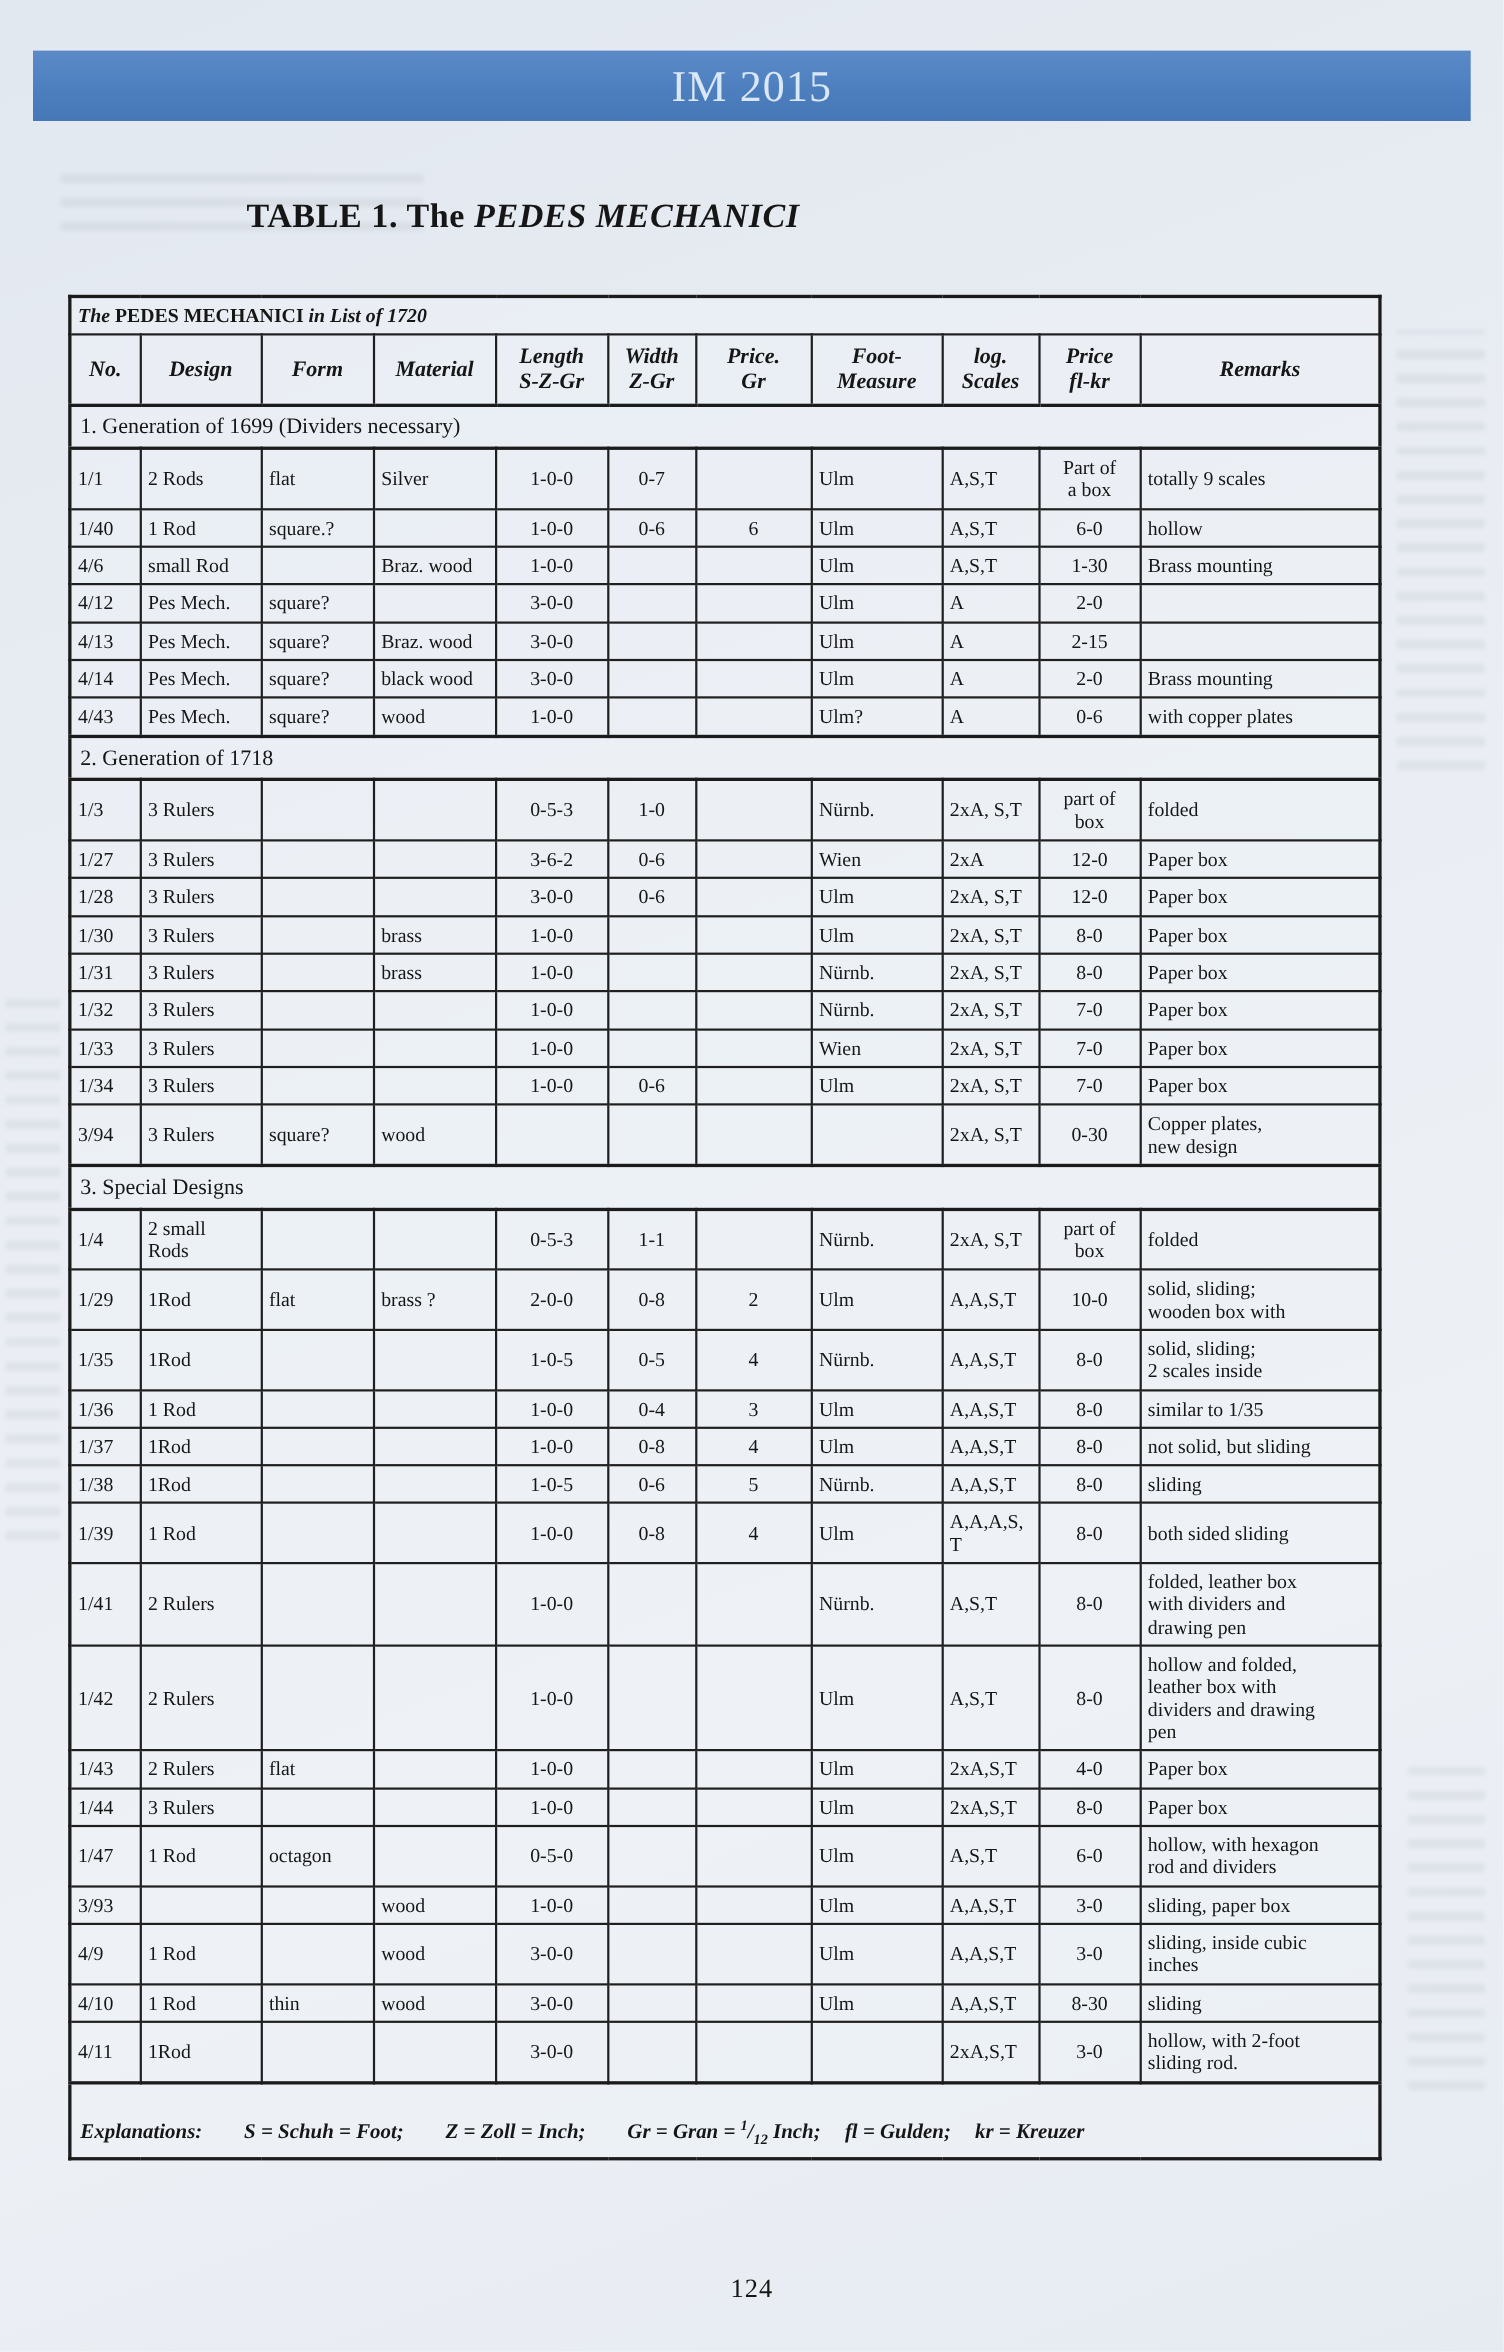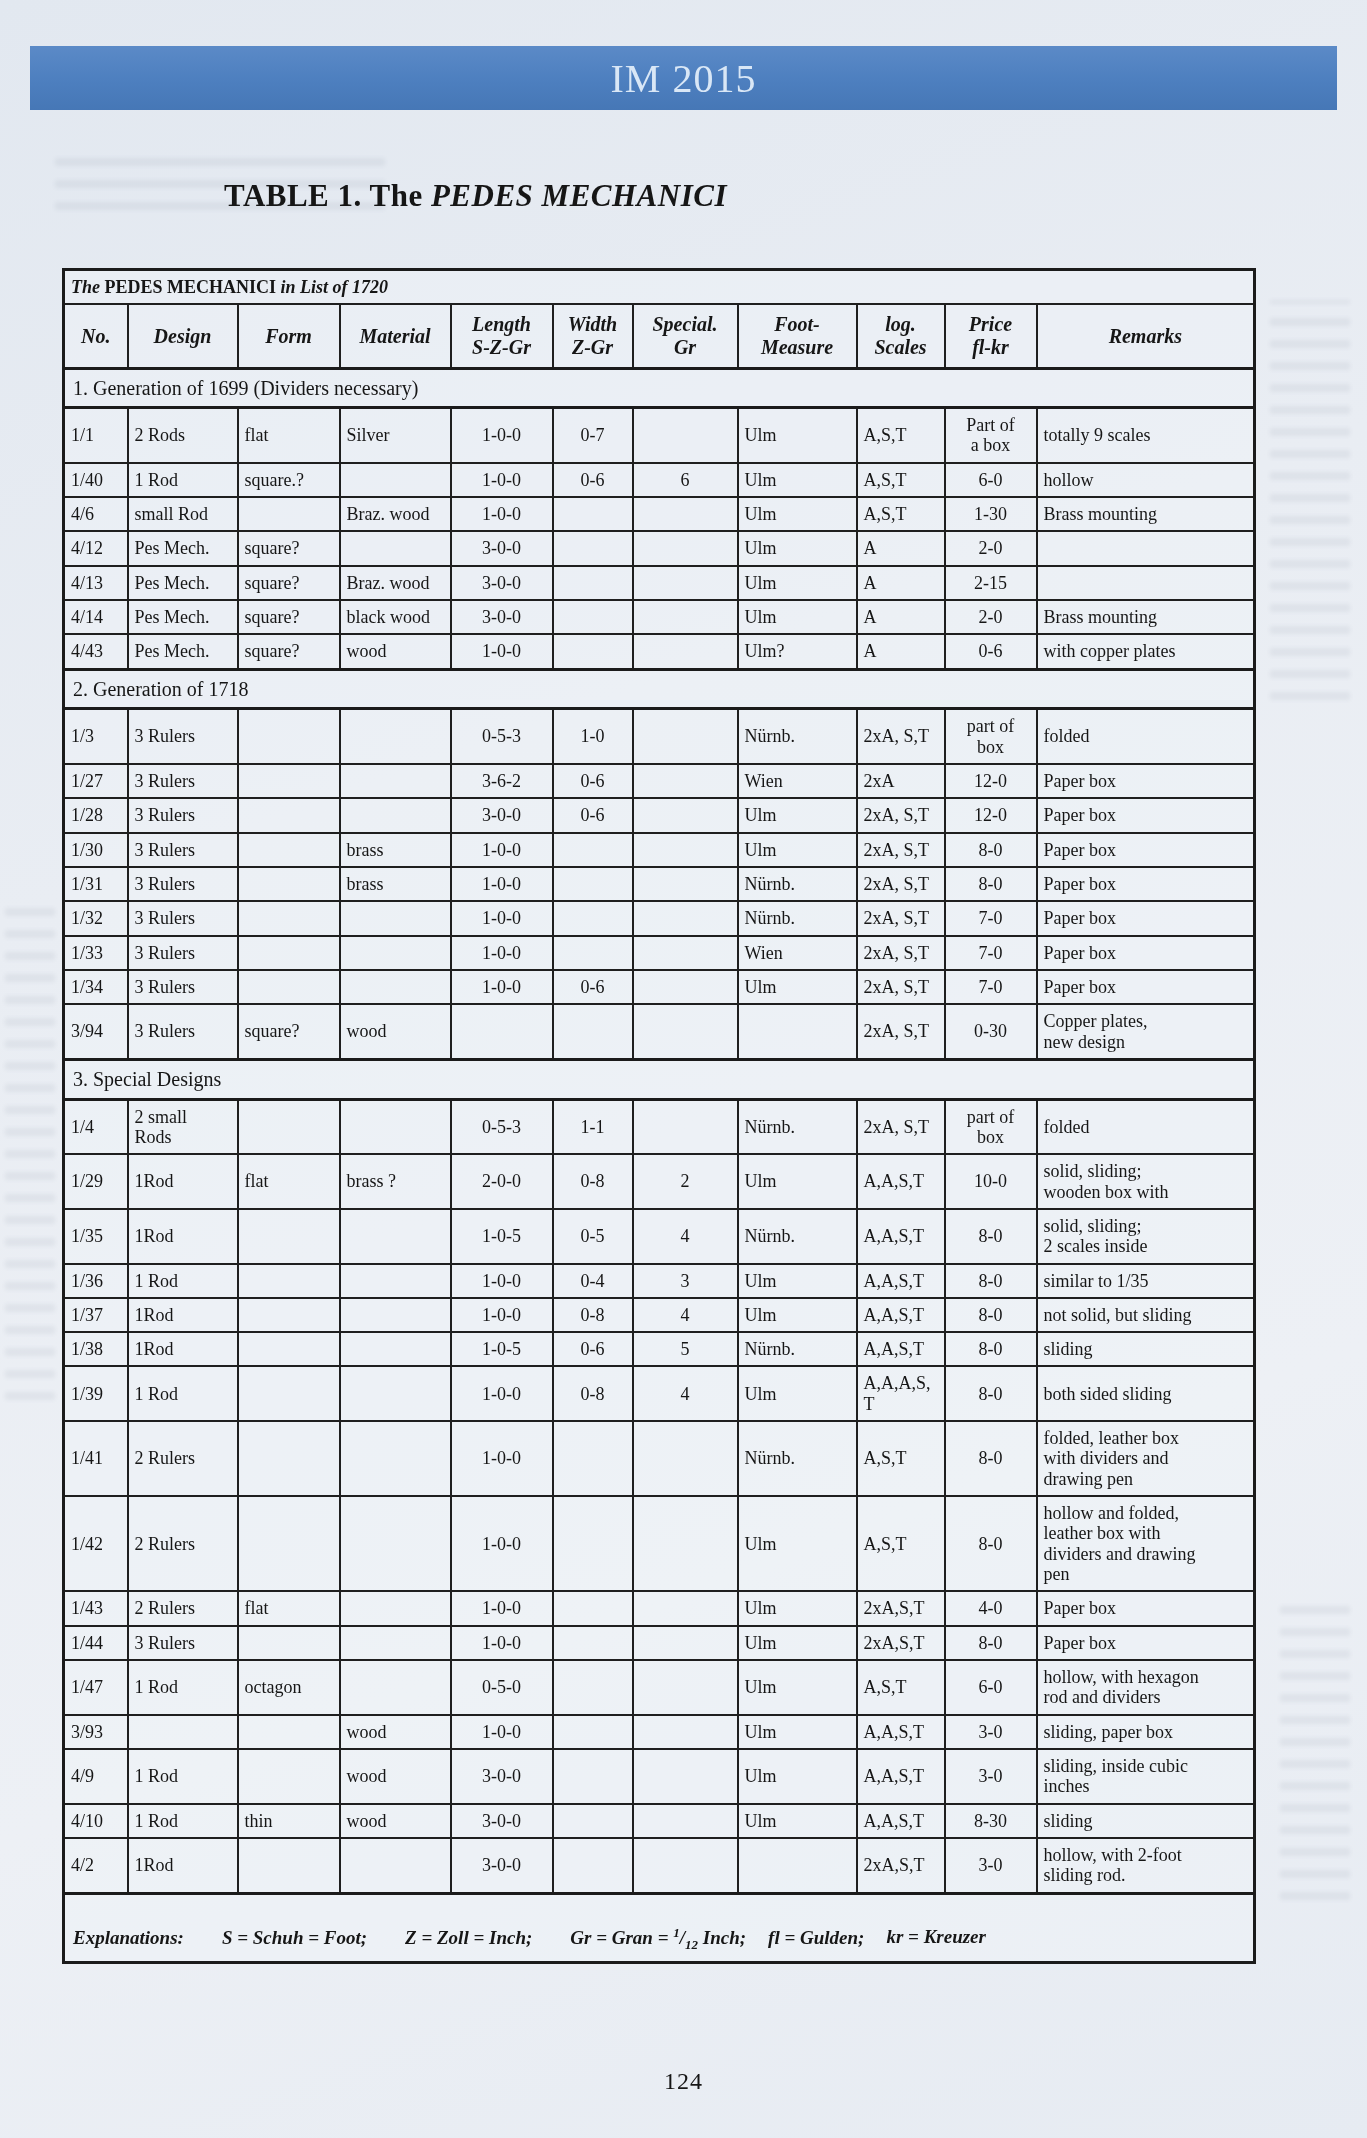--- a/index.html
+++ b/index.html
@@ -102,21 +102,21 @@
     </tr>
     <tr id="header-row">
         <th>No.</th>
         <th>Design</th>
         <th>Form</th>
         <th>Material</th>
         <th>Length
 S-Z-Gr</th>
         <th>Width
 Z-Gr</th>
-        <th>Special.
+        <th>Price.
 Gr</th>
         <th>Foot-
 Measure</th>
         <th>log.
 Scales</th>
         <th>Price
 fl-kr</th>
         <th>Remarks</th>
       </tr>
   </thead>
@@ -542,21 +542,21 @@
         <td class="a-l">wood</td>
         <td class="a-c">3-0-0</td>
         <td class="a-c"></td>
         <td class="a-c"></td>
         <td class="a-l">Ulm</td>
         <td class="a-l">A,A,S,T</td>
         <td class="a-c">8-30</td>
         <td class="a-l">sliding</td>
       </tr>
       <tr>
-        <td class="a-l">4/2</td>
+        <td class="a-l">4/11</td>
         <td class="a-l">1Rod</td>
         <td class="a-l"></td>
         <td class="a-l"></td>
         <td class="a-c">3-0-0</td>
         <td class="a-c"></td>
         <td class="a-c"></td>
         <td class="a-l"></td>
         <td class="a-l">2xA,S,T</td>
         <td class="a-c">3-0</td>
         <td class="a-l">hollow, with 2-foot

